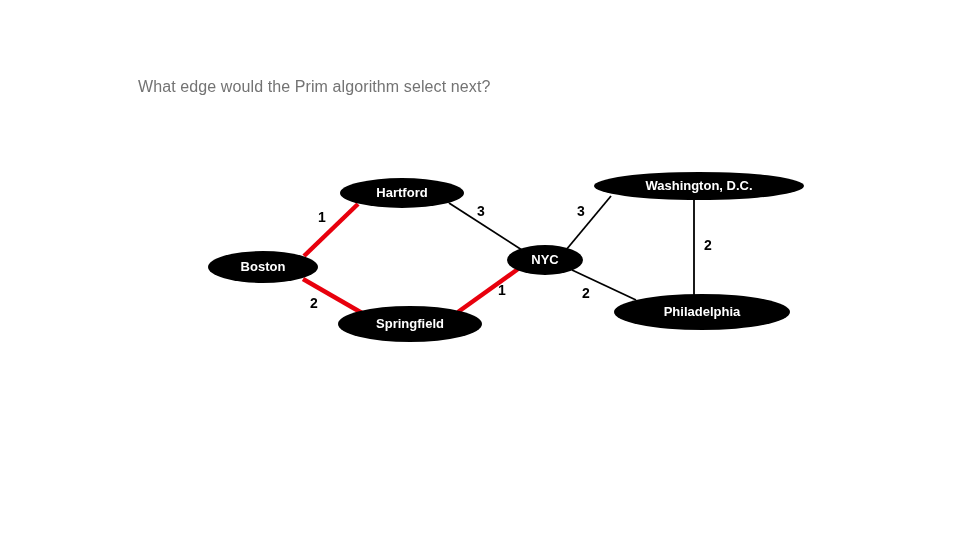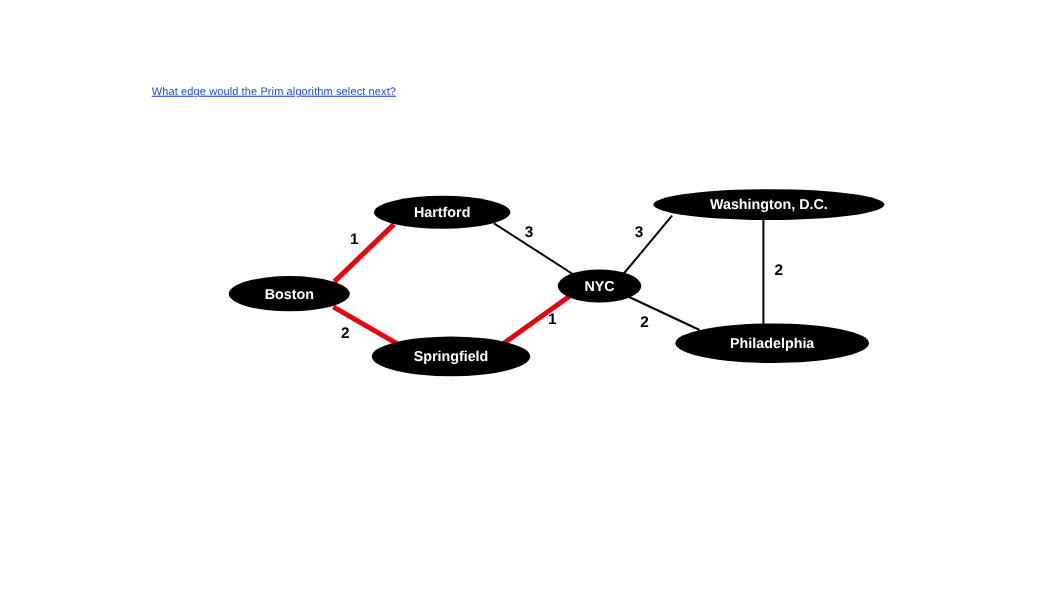--- a/index.html
+++ b/index.html
@@ -19,25 +19,24 @@
     left: 0;
     top: 0;
     width: 960px;
     height: 540px;
     background: #ffffff;
   }
   #question-title {
     position: absolute;
     left: 138px;
     top: 78px;
-    font-size: 10px;
-    color: #1d4ed8;
+    font-size: 16px;
+    color: #737373;
     white-space: nowrap;
     letter-spacing: 0.1px;
-    text-decoration: underline;
   }
   #graph-svg {
     position: absolute;
     left: 0;
     top: 0;
     width: 960px;
     height: 540px;
   }
   .node-label {
     font-family: "Liberation Sans", sans-serif;

